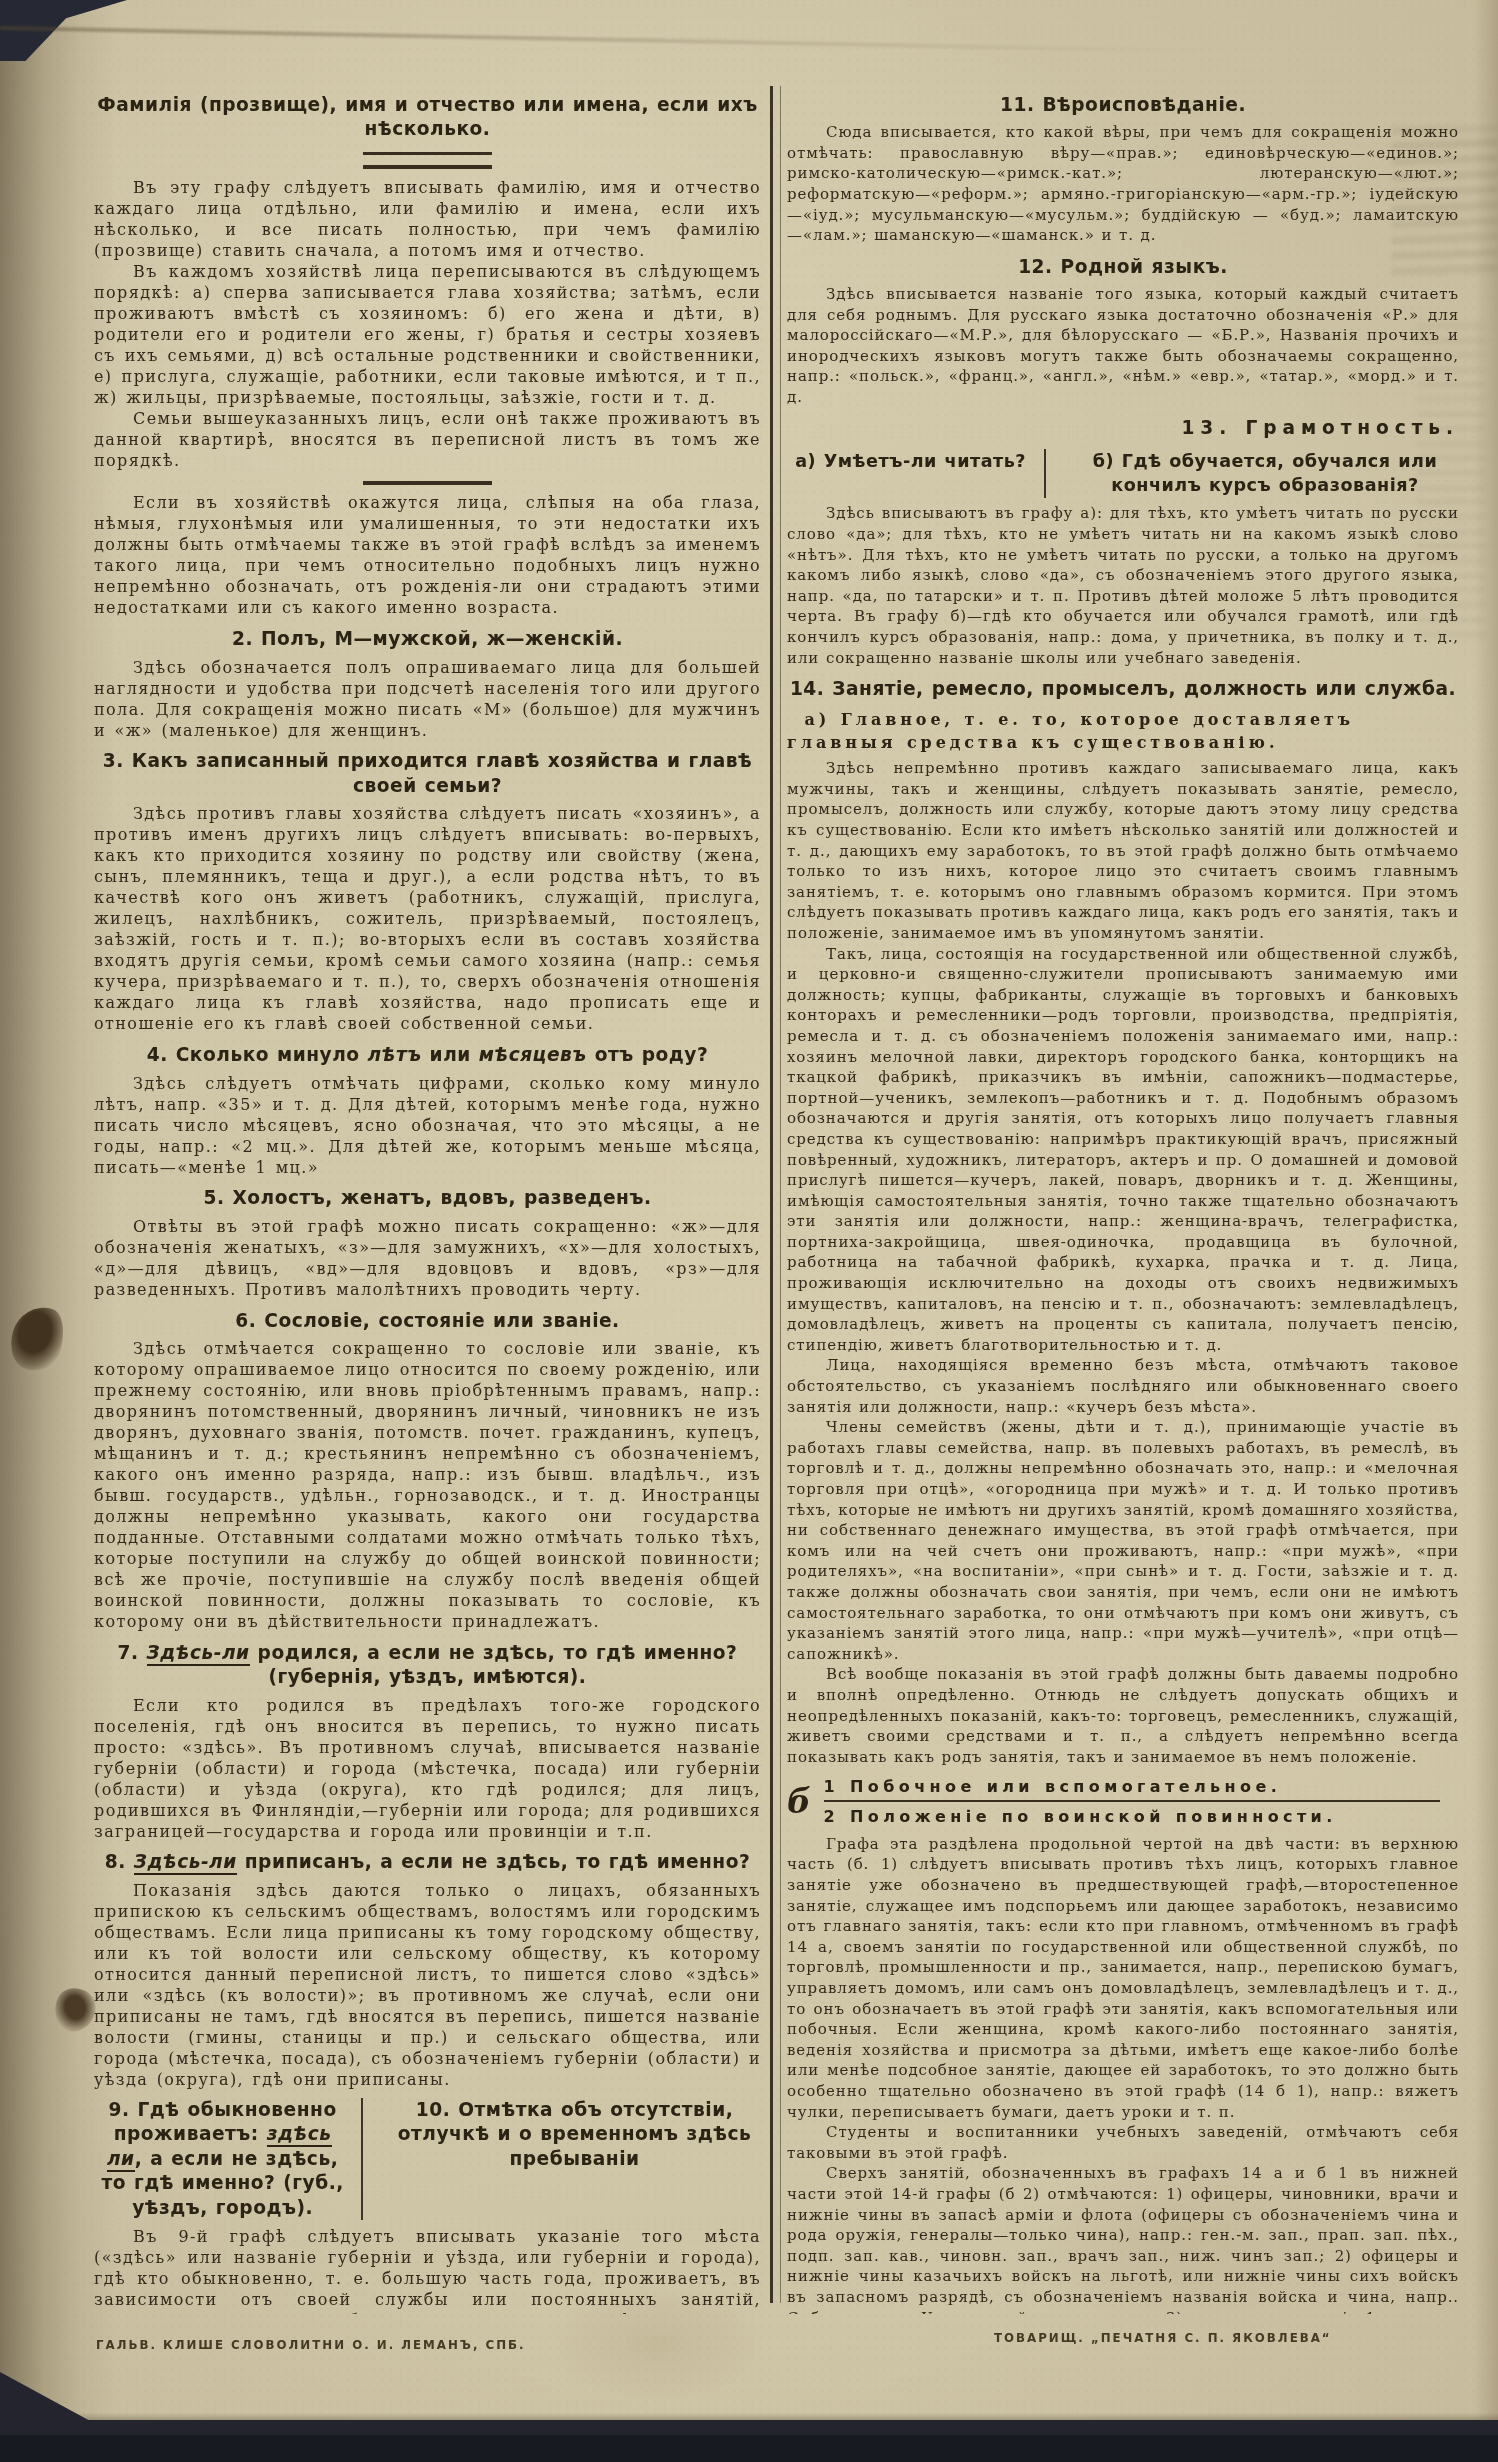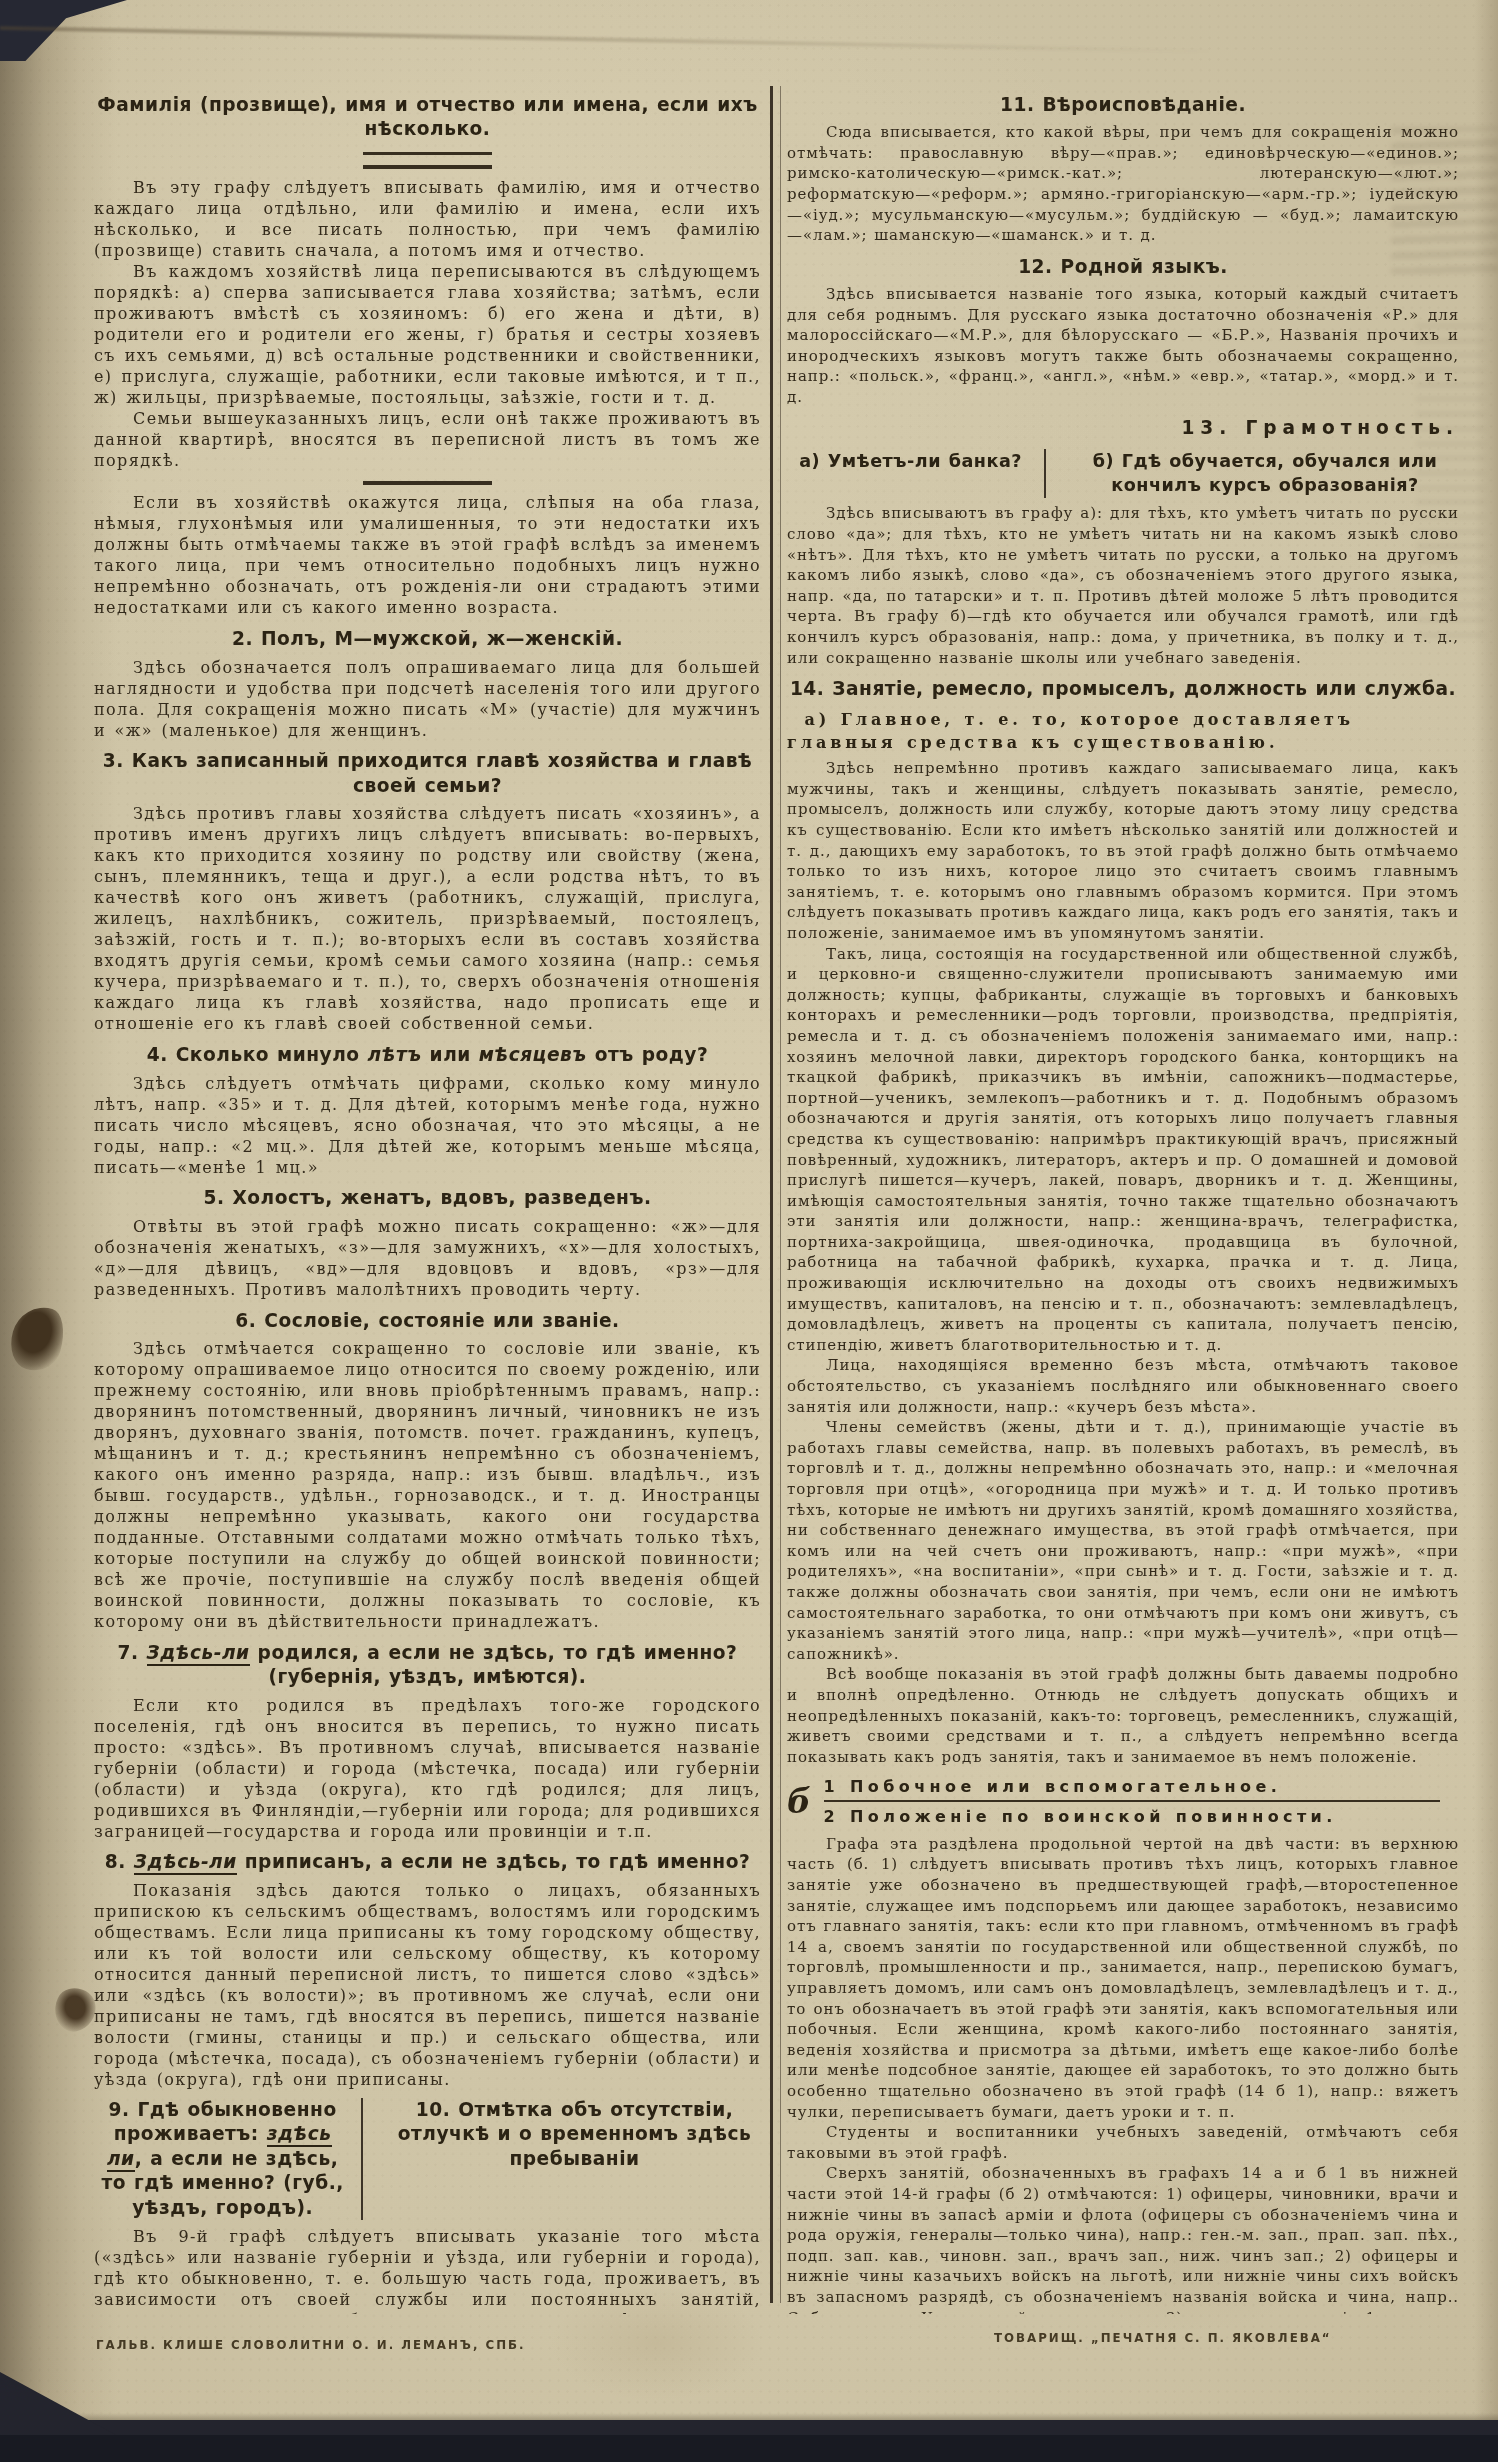--- a/index.html
+++ b/index.html
@@ -101,21 +101,21 @@
       <div class="rule-short"></div>
       <p>Въ эту графу слѣдуетъ вписывать фамилію, имя и отчество каждаго лица отдѣльно, или фамилію и имена, если ихъ нѣсколько, и все писать полностью, при чемъ фамилію (прозвище) ставить сначала, а потомъ имя и отчество.</p>
       <p>Въ каждомъ хозяйствѣ лица переписываются въ слѣдующемъ порядкѣ: а) сперва записывается глава хозяйства; затѣмъ, если проживаютъ вмѣстѣ съ хозяиномъ: б) его жена и дѣти, в) родители его и родители его жены, г) братья и сестры хозяевъ съ ихъ семьями, д) всѣ остальные родственники и свойственники, е) прислуга, служащіе, работники, если таковые имѣются, и т п., ж) жильцы, призрѣваемые, постояльцы, заѣзжіе, гости и т. д.</p>
       <p>Семьи вышеуказанныхъ лицъ, если онѣ также проживаютъ въ данной квартирѣ, вносятся въ переписной листъ въ томъ же порядкѣ.</p>
       <div class="rule-short"></div>
       <p>Если въ хозяйствѣ окажутся лица, слѣпыя на оба глаза, нѣмыя, глухонѣмыя или умалишенныя, то эти недостатки ихъ должны быть отмѣчаемы также въ этой графѣ вслѣдъ за именемъ такого лица, при чемъ относительно подобныхъ лицъ нужно непремѣнно обозначать, отъ рожденія-ли они страдаютъ этими недостатками или съ какого именно возраста.</p>
     </section>
 
     <section>
       <h2 class="h-sans">2. Полъ, М—мужской, ж—женскій.</h2>
-      <p>Здѣсь обозначается полъ опрашиваемаго лица для большей наглядности и удобства при подсчетѣ населенія того или другого пола. Для сокращенія можно писать «М» (участіе) для мужчинъ и «ж» (маленькое) для женщинъ.</p>
+      <p>Здѣсь обозначается полъ опрашиваемаго лица для большей наглядности и удобства при подсчетѣ населенія того или другого пола. Для сокращенія можно писать «М» (большое) для мужчинъ и «ж» (маленькое) для женщинъ.</p>
     </section>
 
     <section>
       <h2 class="h-sans">3. Какъ записанный приходится главѣ хозяйства и главѣ своей семьи?</h2>
       <p>Здѣсь противъ главы хозяйства слѣдуетъ писать «хозяинъ», а противъ именъ другихъ лицъ слѣдуетъ вписывать: во-первыхъ, какъ кто приходится хозяину по родству или свойству (жена, сынъ, племянникъ, теща и друг.), а если родства нѣтъ, то въ качествѣ кого онъ живетъ (работникъ, служащій, прислуга, жилецъ, нахлѣбникъ, сожитель, призрѣваемый, постоялецъ, заѣзжій, гость и т. п.); во-вторыхъ если въ составъ хозяйства входятъ другія семьи, кромѣ семьи самого хозяина (напр.: семья кучера, призрѣваемаго и т. п.), то, сверхъ обозначенія отношенія каждаго лица къ главѣ хозяйства, надо прописать еще и отношеніе его къ главѣ своей собственной семьи.</p>
     </section>
 
     <section>
       <h2 class="h-sans"><span>4. Сколько минуло </span><span class="em-i">лѣтъ</span><span> или </span><span class="em-i">мѣсяцевъ</span><span> отъ роду?</span></h2>
       <p>Здѣсь слѣдуетъ отмѣчать цифрами, сколько кому минуло лѣтъ, напр. «35» и т. д. Для дѣтей, которымъ менѣе года, нужно писать число мѣсяцевъ, ясно обозначая, что это мѣсяцы, а не годы, напр.: «2 мц.». Для дѣтей же, которымъ меньше мѣсяца, писать—«менѣе 1 мц.»</p>
@@ -158,21 +158,21 @@
     </section>
 
     <section>
       <h2 class="h-sans">12. Родной языкъ.</h2>
       <p>Здѣсь вписывается названіе того языка, который каждый считаетъ для себя роднымъ. Для русскаго языка достаточно обозначенія «Р.» для малороссійскаго—«М.Р.», для бѣлорусскаго — «Б.Р.», Названія прочихъ и инородческихъ языковъ могутъ также быть обозначаемы сокращенно, напр.: «польск.», «франц.», «англ.», «нѣм.» «евр.», «татар.», «морд.» и т. д.</p>
     </section>
 
     <section>
       <h2 class="h-sans sp">13. Грамотность.</h2>
       <div class="two-head thirteen">
-        <h3 class="h-sans cell-l">а) Умѣетъ-ли банка?</h3>
+        <h3 class="h-sans cell-l">а) Умѣетъ-ли читать?</h3>
         <h3 class="h-sans cell-r">б) Гдѣ обучается, обучался или кончилъ курсъ образованія?</h3>
       </div>
       <p>Здѣсь вписываютъ въ графу а): для тѣхъ, кто умѣетъ читать по русски слово «да»; для тѣхъ, кто не умѣетъ читать ни на какомъ языкѣ слово «нѣтъ». Для тѣхъ, кто не умѣетъ читать по русски, а только на другомъ какомъ либо языкѣ, слово «да», съ обозначеніемъ этого другого языка, напр. «да, по татарски» и т. п. Противъ дѣтей моложе 5 лѣтъ проводится черта. Въ графу б)—гдѣ кто обучается или обучался грамотѣ, или гдѣ кончилъ курсъ образованія, напр.: дома, у причетника, въ полку и т. д., или сокращенно названіе школы или учебнаго заведенія.</p>
     </section>
 
     <section>
       <h2 class="h-sans">14. Занятіе, ремесло, промыселъ, должность или служба.</h2>
       <h3 class="h-spread">а) Главное, т. е. то, которое доставляетъ главныя средства къ существованію.</h3>
       <p>Здѣсь непремѣнно противъ каждаго записываемаго лица, какъ мужчины, такъ и женщины, слѣдуетъ показывать занятіе, ремесло, промыселъ, должность или службу, которые даютъ этому лицу средства къ существованію. Если кто имѣетъ нѣсколько занятій или должностей и т. д., дающихъ ему заработокъ, то въ этой графѣ должно быть отмѣчаемо только то изъ нихъ, которое лицо это считаетъ своимъ главнымъ занятіемъ, т. е. которымъ оно главнымъ образомъ кормится. При этомъ слѣдуетъ показывать противъ каждаго лица, какъ родъ его занятія, такъ и положеніе, занимаемое имъ въ упомянутомъ занятіи.</p>
       <p>Такъ, лица, состоящія на государственной или общественной службѣ, и церковно-и священно-служители прописываютъ занимаемую ими должность; купцы, фабриканты, служащіе въ торговыхъ и банковыхъ конторахъ и ремесленники—родъ торговли, производства, предпріятія, ремесла и т. д. съ обозначеніемъ положенія занимаемаго ими, напр.: хозяинъ мелочной лавки, директоръ городского банка, конторщикъ на ткацкой фабрикѣ, приказчикъ въ имѣніи, сапожникъ—подмастерье, портной—ученикъ, землекопъ—работникъ и т. д. Подобнымъ образомъ обозначаются и другія занятія, отъ которыхъ лицо получаетъ главныя средства къ существованію: напримѣръ практикующій врачъ, присяжный повѣренный, художникъ, литераторъ, актеръ и пр. О домашней и домовой прислугѣ пишется—кучеръ, лакей, поваръ, дворникъ и т. д. Женщины, имѣющія самостоятельныя занятія, точно также тщательно обозначаютъ эти занятія или должности, напр.: женщина-врачъ, телеграфистка, портниха-закройщица, швея-одиночка, продавщица въ булочной, работница на табачной фабрикѣ, кухарка, прачка и т. д. Лица, проживающія исключительно на доходы отъ своихъ недвижимыхъ имуществъ, капиталовъ, на пенсію и т. п., обозначаютъ: землевладѣлецъ, домовладѣлецъ, живетъ на проценты съ капитала, получаетъ пенсію, стипендію, живетъ благотворительностью и т. д.</p>

